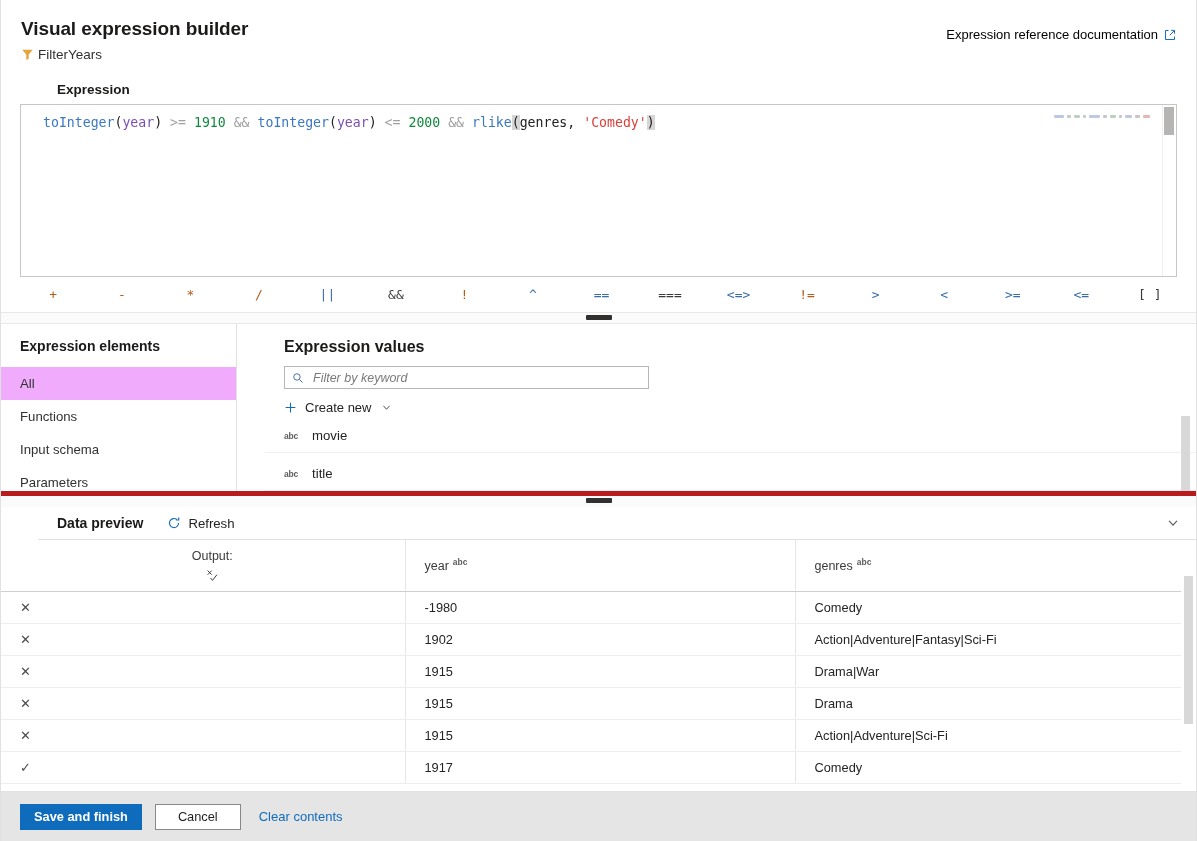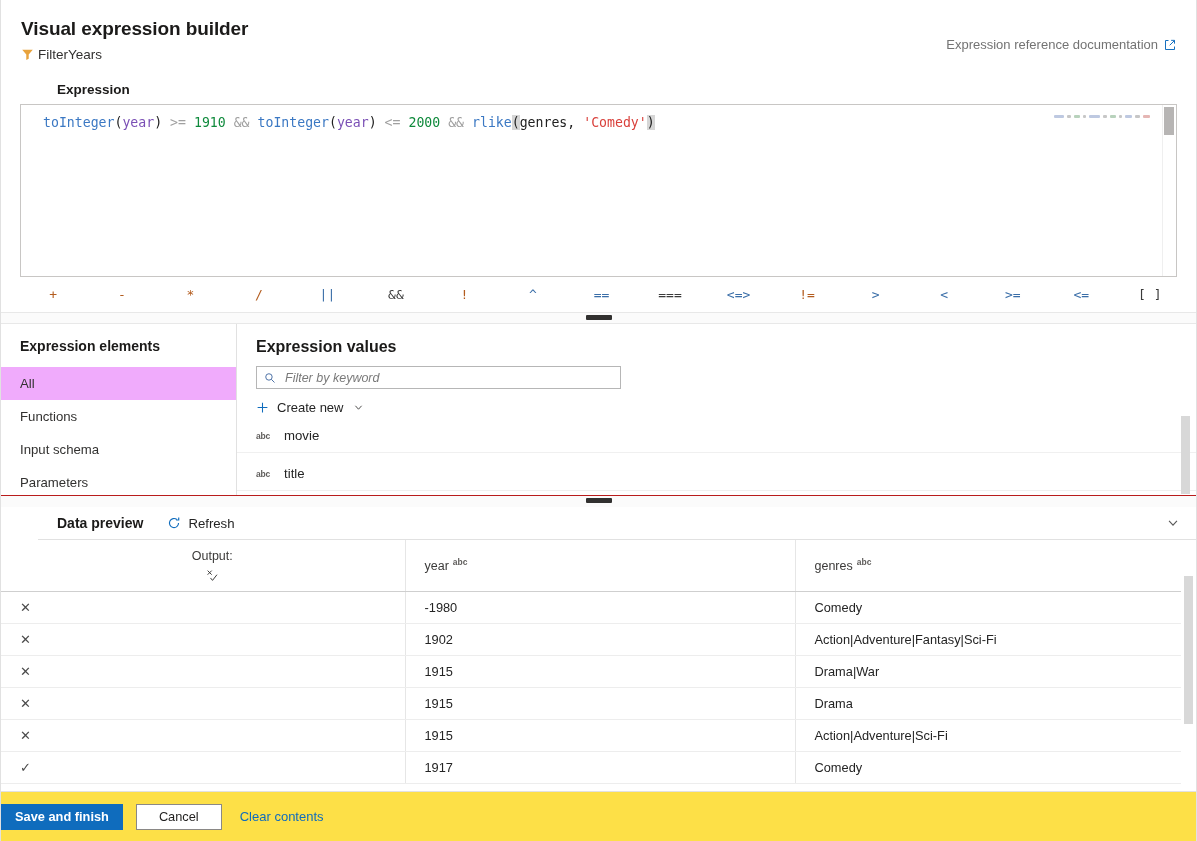--- a/index.html
+++ b/index.html
@@ -34,23 +34,23 @@
   .subtitle-row {
     display: flex; align-items: center;
     gap: 4px;
     margin-top: 7px;
   }
   .funnel-icon { width: 13px; height: 13px; display:block; }
   .subtitle-text { font-size: 13.5px; color: #323130; }
 
   .doc-link {
     position: absolute;
-    right: 20px; top: 37px;
+    right: 20px; top: 27px;
     font-size: 13px;
-    color: #737373;
+    color: #000000;
     text-decoration: none;
     display: flex; align-items: center; gap: 6px;
     cursor: pointer;
   }
   .ext-icon { width: 12px; height: 12px; display:block; }
 
   .section-label {
     font-size: 13.5px;
     font-weight: bold;
     color: #1b1a19;
@@ -147,22 +147,23 @@
     background: #323130;
     border-radius: 1px;
     cursor: ns-resize;
   }
 
   
   .middle {
     display: flex;
     height: 172px;
     flex: 0 0 auto;
-    border-bottom: 1px solid #b91c1c;
-    position: relative;
+    border-bottom: 5px solid #b91c1c;
+    position: relative;
+    gap: 28px;
   }
   .elements-col {
     width: 236px;
     border-right: 1px solid #e1e1e1;
     flex: 0 0 auto;
   }
   .col-head {
     font-size: 14px;
     font-weight: bold;
     color: #1b1a19;
@@ -319,22 +320,23 @@
     right: 3px; top: 36px;
     width: 9px; height: 148px;
     background: #d8d8d8;
   }
 
   
   .footer {
     height: 49px;
     display: flex; align-items: center;
     gap: 13px;
-    flex: 0 0 auto;
-    background: #fde047;
+    padding-left: 19px;
+    flex: 0 0 auto;
+    background: #e5e5e5;
   }
   .btn-primary {
     background: #0f6cbd;
     color: #fff;
     border: 0;
     font-weight: bold;
     font-size: 12.8px;
     padding: 0 14px;
     height: 26px;
     cursor: pointer;

